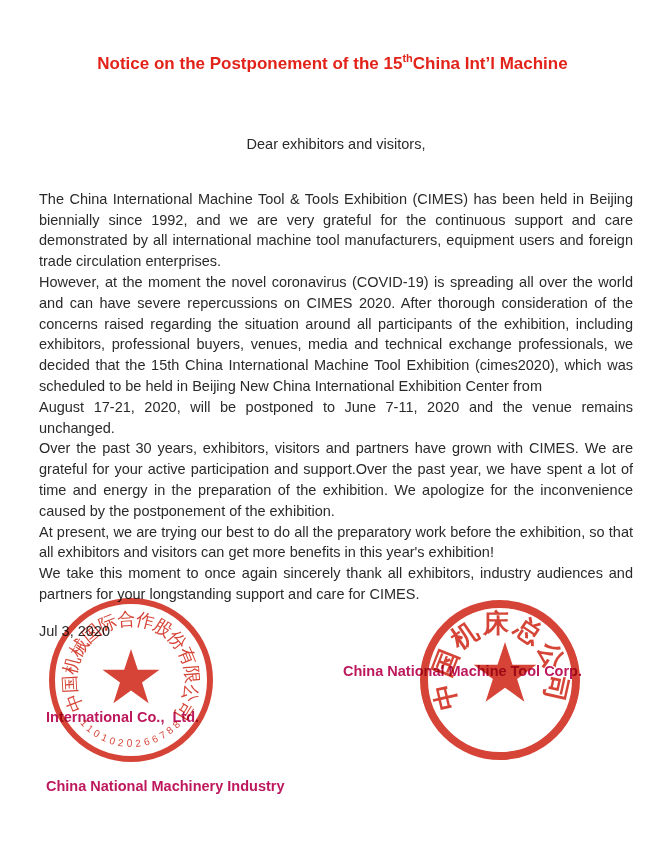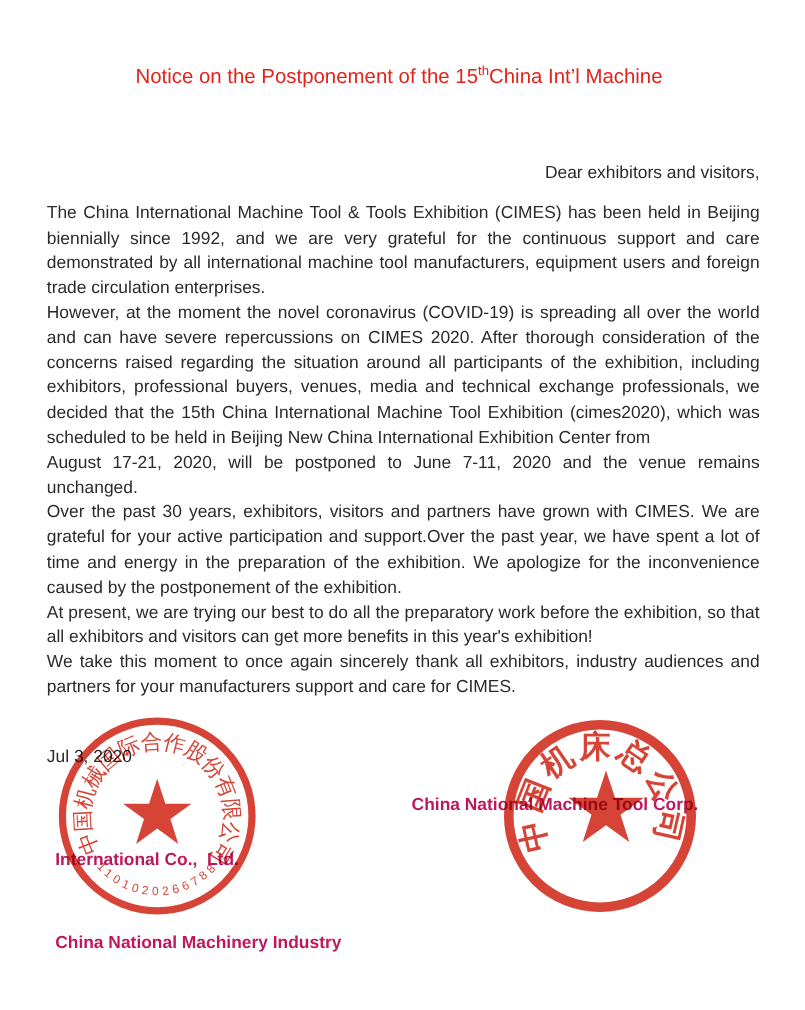--- a/index.html
+++ b/index.html
@@ -16,21 +16,21 @@
     font-family: "Liberation Sans", sans-serif;
   }
   
   .doc-title {
     position: absolute;
     top: 42px;
     left: 0;
     width: 665px;
     text-align: center;
     color: #e2231a;
-    font-weight: normal;
+    font-weight: bold;
     font-size: 17px;
     line-height: 43px;
   }
   .doc-title sup {
     font-size: 11px;
     vertical-align: super;
     line-height: 0;
   }
   
   .doc-body {
@@ -40,22 +40,22 @@
     width: 594px;
     color: #2a2a2a;
     font-size: 14.5px;
     line-height: 20.8px;
   }
   .doc-body p {
     margin: 0;
     text-align: justify;
   }
   .doc-body p.salutation {
-    text-align: right;
-    margin-bottom: 13px;
+    text-align: center;
+    margin-bottom: 34px;
   }
   
   .date-line {
     position: absolute;
     top: 623px;
     left: 39px;
     color: #2a2a2a;
     font-size: 14.5px;
   }
   .sig {
@@ -86,21 +86,21 @@
     <div><span>Notice on the Postponement of the 15</span><sup>th</sup><span>China Int’l Machine</span></div>
   </div>
 
   <div class="doc-body">
     <p class="salutation">Dear exhibitors and visitors,</p>
     <p>The China International Machine Tool &amp; Tools Exhibition (CIMES) has been held in Beijing biennially since 1992, and we are very grateful for the continuous support and care demonstrated by all international machine tool manufacturers, equipment users and foreign trade circulation enterprises.</p>
     <p>However, at the moment the novel coronavirus (COVID-19) is spreading all over the world and can have severe repercussions on CIMES 2020. After thorough consideration of the concerns raised regarding the situation around all participants of the exhibition, including exhibitors, professional buyers, venues, media and technical exchange professionals, we decided that the 15th China International Machine Tool Exhibition (cimes2020), which was scheduled to be held in Beijing New China International Exhibition Center from</p>
     <p>August 17-21, 2020, will be postponed to June 7-11, 2020 and the venue remains unchanged.</p>
     <p>Over the past 30 years, exhibitors, visitors and partners have grown with CIMES. We are grateful for your active participation and support.Over the past year, we have spent a lot of time and energy in the preparation of the exhibition. We apologize for the inconvenience caused by the postponement of the exhibition.</p>
     <p>At present, we are trying our best to do all the preparatory work before the exhibition, so that all exhibitors and visitors can get more benefits in this year's exhibition!</p>
-    <p>We take this moment to once again sincerely thank all exhibitors, industry audiences and partners for your manufacturers support and care for CIMES.</p>
+    <p>We take this moment to once again sincerely thank all exhibitors, industry audiences and partners for your longstanding support and care for CIMES.</p>
   </div>
 
   <div class="date-line">Jul 3, 2020</div>
 
   <div class="sig sig-left">
     <div>International Co.,  Ltd.</div>
     <div>China National Machinery Industry</div>
   </div>
   <div class="sig sig-right">China National Machine Tool Corp.</div>
 

